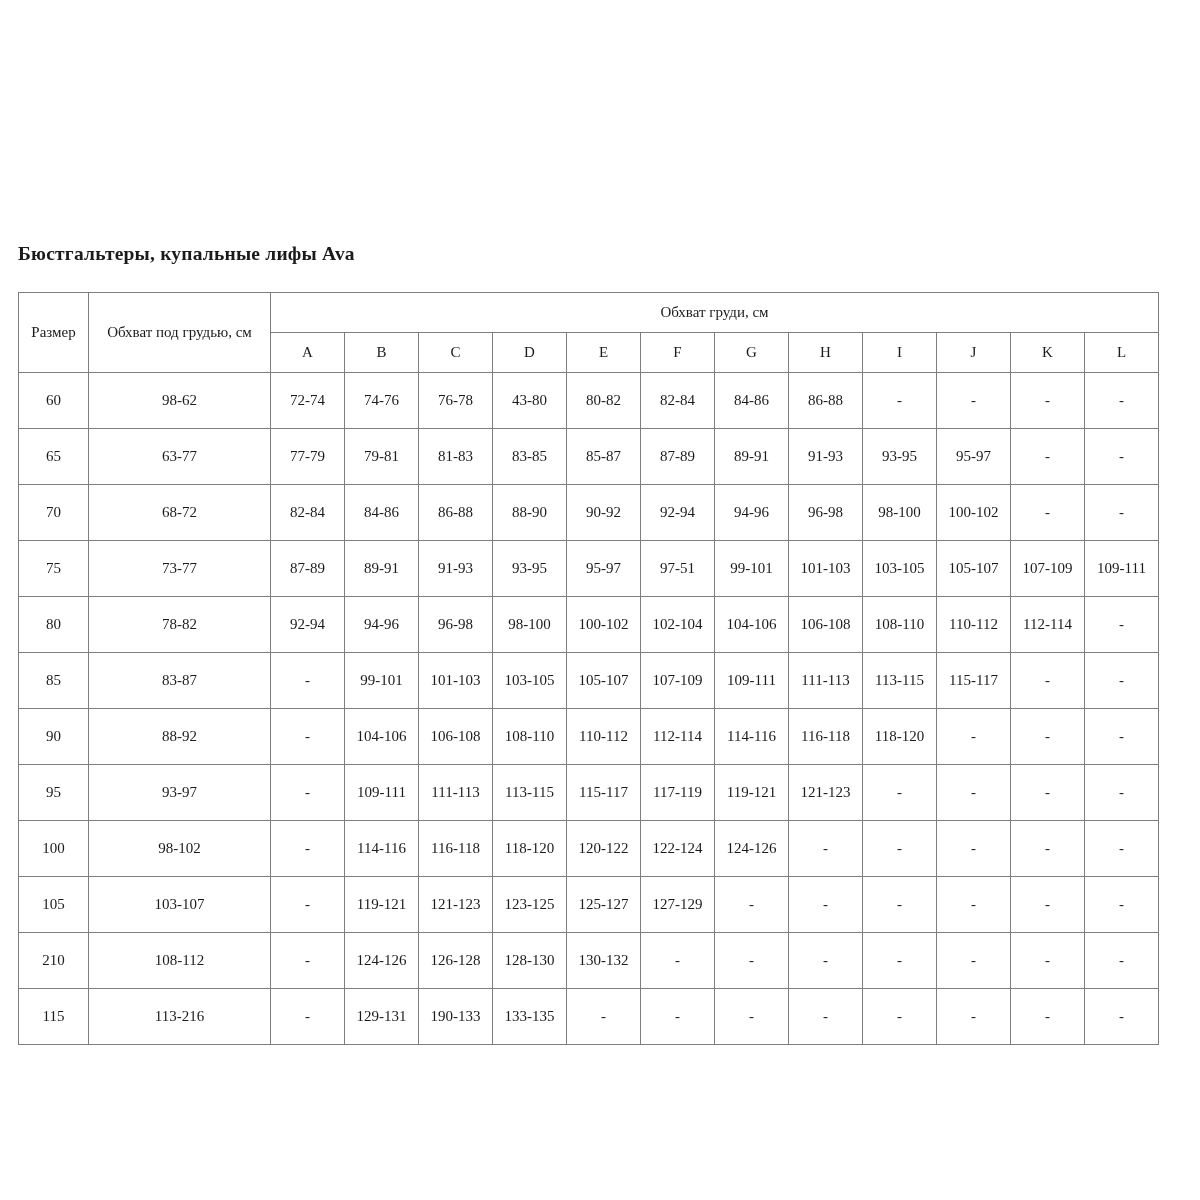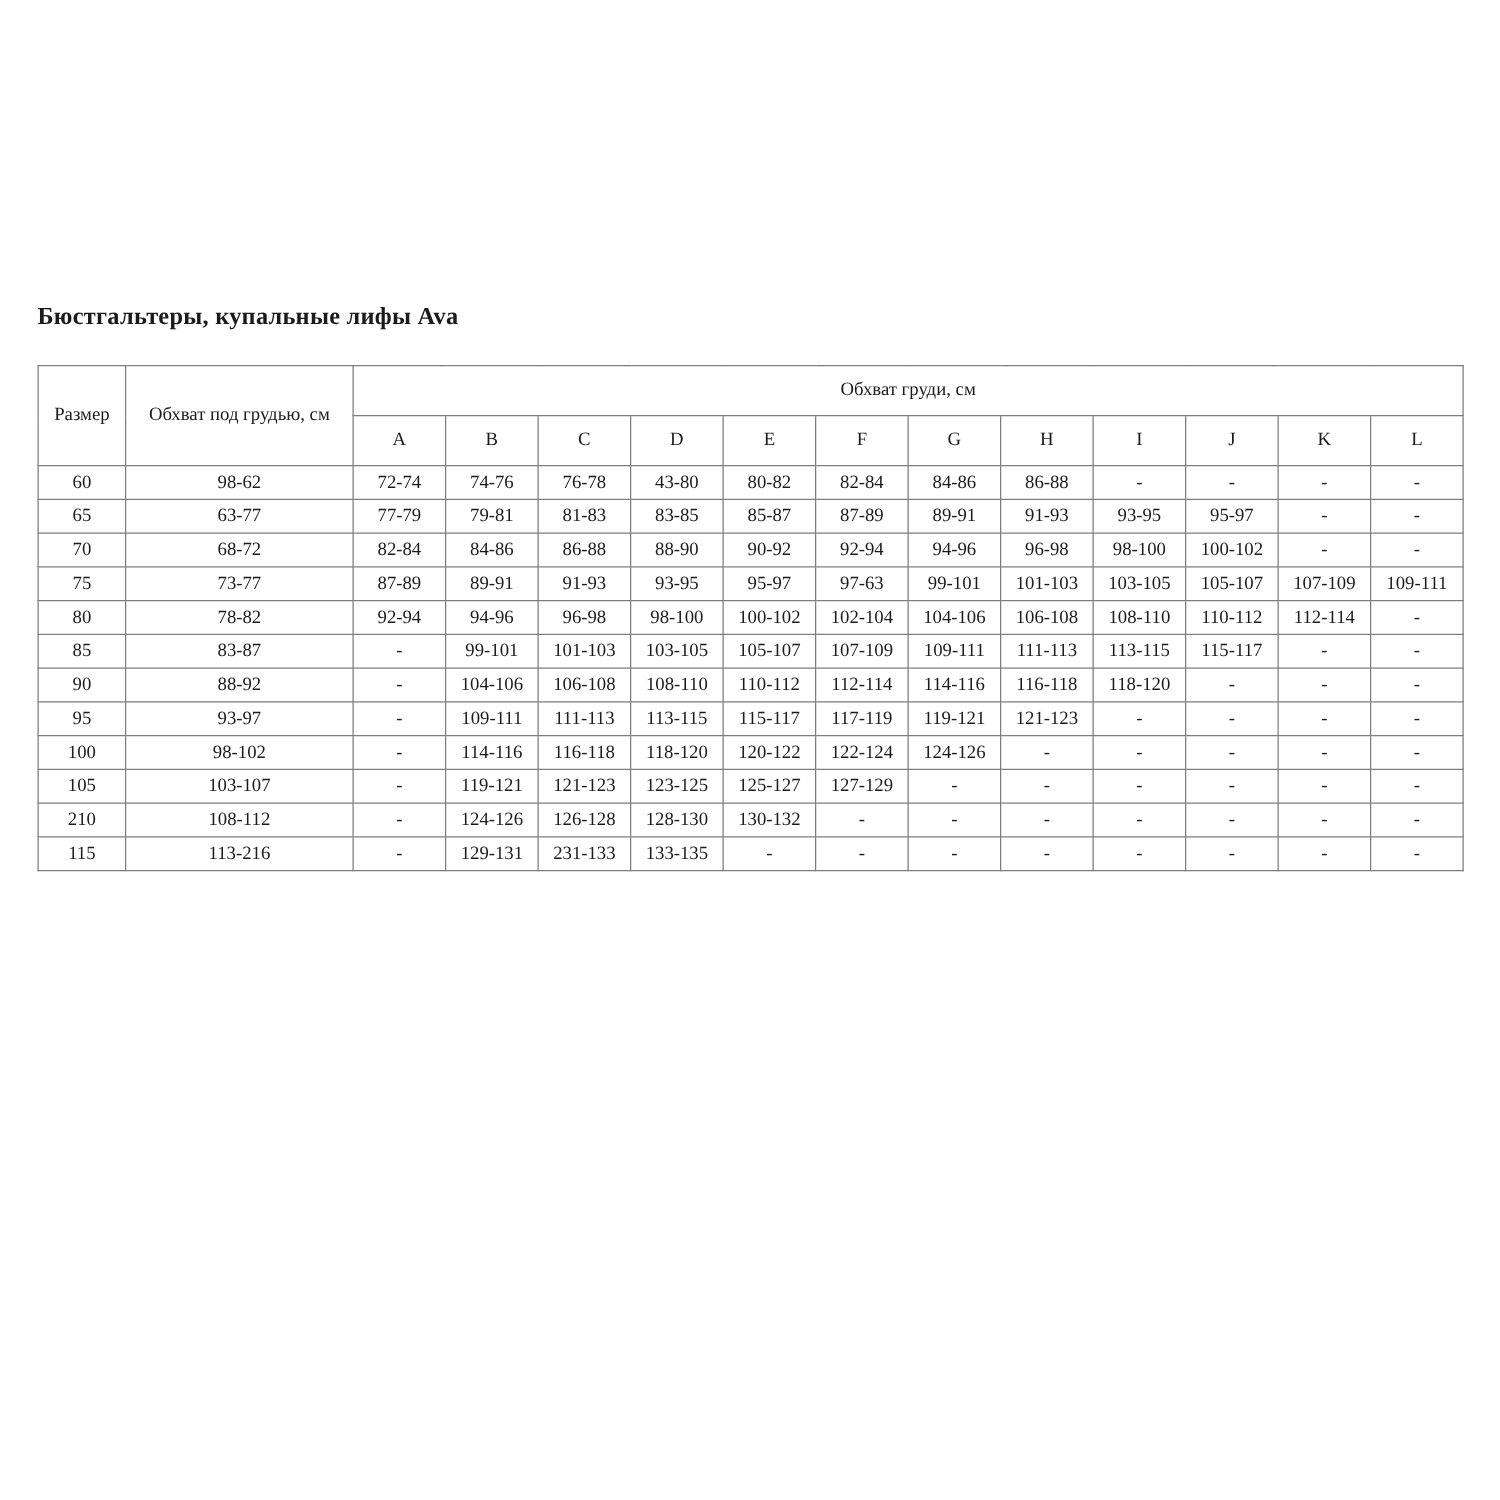--- a/index.html
+++ b/index.html
@@ -6,21 +6,21 @@
     margin: 0;
     padding: 0;
     background: #ffffff;
     width: 1200px;
     height: 1200px;
     font-family: "Liberation Serif", "DejaVu Serif", serif;
     color: #1b1b1b;
   }
   .page {
     padding-top: 243px;
-    padding-left: 30px;
+    padding-left: 18px;
     box-sizing: border-box;
   }
   .page-title {
     font-size: 19.5px;
     font-weight: bold;
     margin: 0;
     letter-spacing: 0.2px;
   }
   table.size-chart {
     margin-top: 27px;
@@ -33,21 +33,21 @@
     border: 1px solid #7d7d7d;
     font-weight: normal;
     text-align: center;
     vertical-align: middle;
     font-size: 15px;
     padding: 0;
     overflow: hidden;
     white-space: nowrap;
   }
   thead tr { height: 40px; }
-  tbody tr { height: 27px; }
+  tbody tr { height: 56px; }
   col.c-size { width: 70px; }
   col.c-underbust { width: 182px; }
   col.c-cup { width: 74px; }
 </style>
 </head>
 <body>
 
 <div class="page">
   <h1 class="page-title">Бюстгальтеры, купальные лифы Ava</h1>
 
@@ -141,21 +141,21 @@
           <td>-</td>
         </tr>
         <tr>
           <td>75</td>
           <td>73-77</td>
           <td>87-89</td>
           <td>89-91</td>
           <td>91-93</td>
           <td>93-95</td>
           <td>95-97</td>
-          <td>97-63</td>
+          <td>97-51</td>
           <td>99-101</td>
           <td>101-103</td>
           <td>103-105</td>
           <td>105-107</td>
           <td>107-109</td>
           <td>109-111</td>
         </tr>
         <tr>
           <td>80</td>
           <td>78-82</td>
@@ -266,21 +266,21 @@
           <td>-</td>
           <td>-</td>
           <td>-</td>
           <td>-</td>
         </tr>
         <tr>
           <td>115</td>
           <td>113-216</td>
           <td>-</td>
           <td>129-131</td>
-          <td>231-133</td>
+          <td>190-133</td>
           <td>133-135</td>
           <td>-</td>
           <td>-</td>
           <td>-</td>
           <td>-</td>
           <td>-</td>
           <td>-</td>
           <td>-</td>
           <td>-</td>
         </tr>

